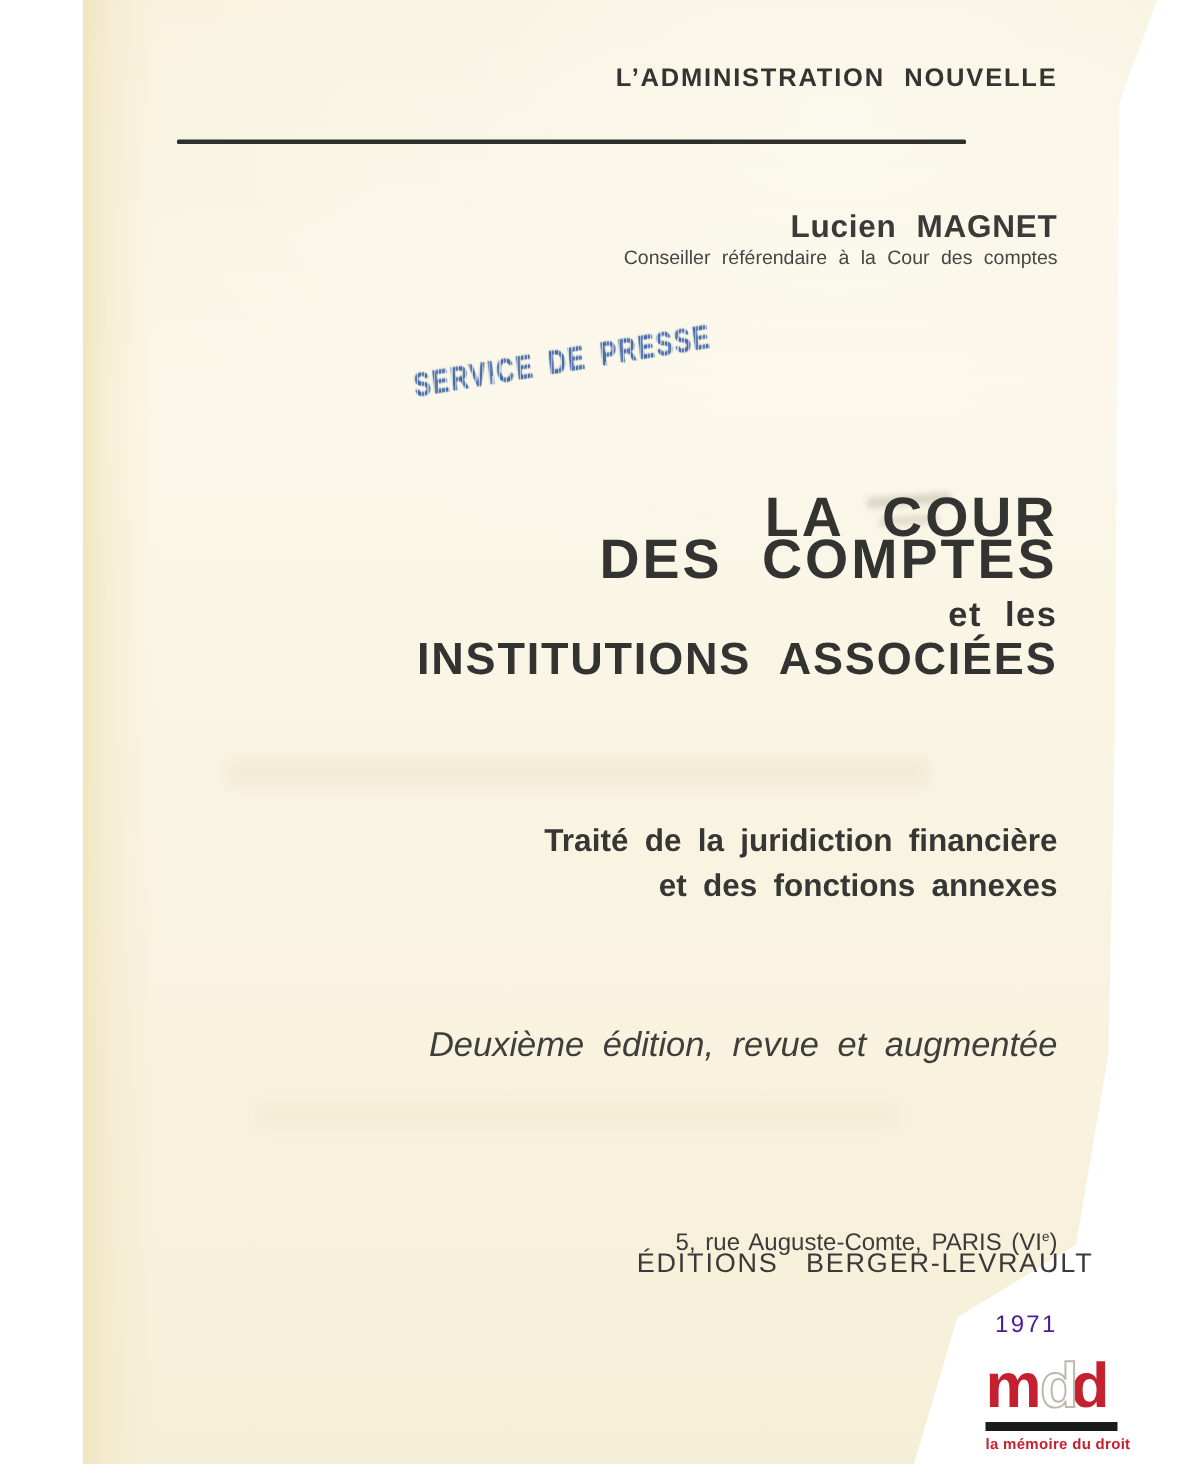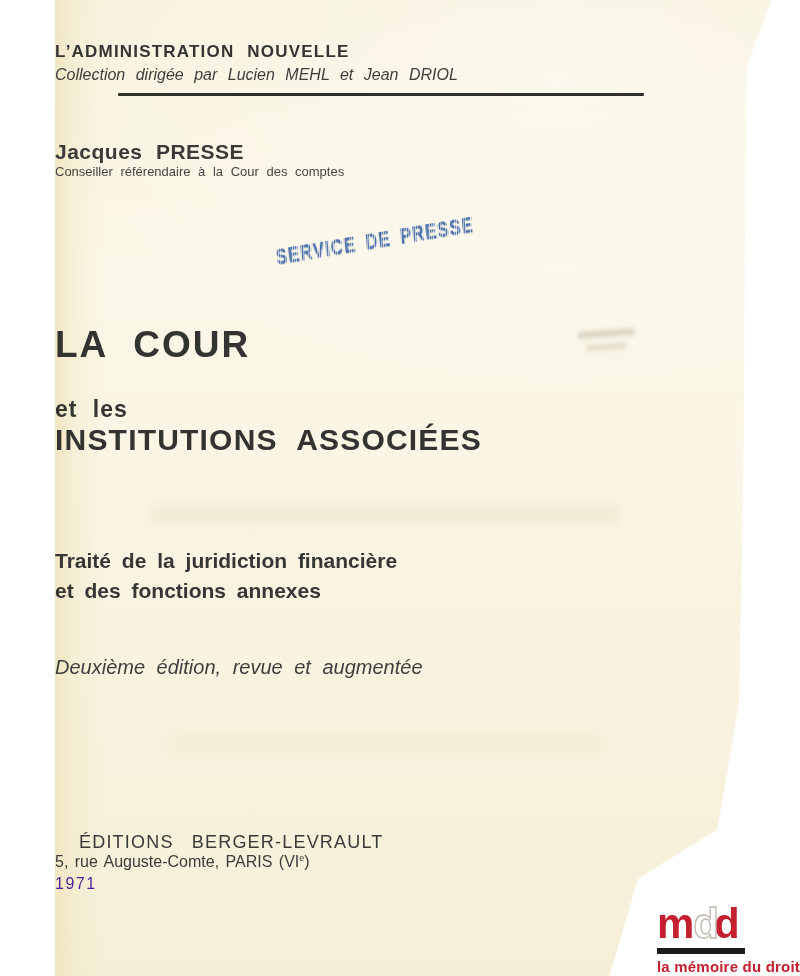--- a/index.html
+++ b/index.html
@@ -18,21 +18,21 @@
     width:720px;height:976px;
     background:
       radial-gradient(120% 55% at 70% 8%, rgba(255,255,255,.40), rgba(255,255,255,0) 60%),
       linear-gradient(90deg, #f1e6c2 0px, rgba(241,230,194,.45) 16px, rgba(241,230,194,0) 48px),
       linear-gradient(180deg, #f8f2dd 0%, #fbf7e8 28%, #f9f4e2 58%, #f6efd8 100%);
     clip-path: polygon(
       0% 0%, 99.5% 0%, 96% 7%, 95.6% 50%, 95% 72%,
       92% 85%, 81% 90%, 77% 100%, 0% 100%);
   }
   .content{position:absolute;left:55px;top:0;width:650px;height:976px;}
-  .line{position:absolute;left:0;width:100%;text-align:left;white-space:nowrap;}
+  .line{position:absolute;left:0;width:100%;text-align:right;white-space:nowrap;}
 
   .series-title{top:42px;font-size:17px;font-weight:700;letter-spacing:1.2px;word-spacing:7px;color:#343432;}
   .series-sub{top:66px;font-size:16px;font-style:italic;word-spacing:6px;color:#3e3e3c;}
   .rule{position:absolute;left:63px;top:93px;width:526px;height:3px;background:#2f2f2d;border-radius:1px;}
 
   .author-name{top:140px;font-size:21px;font-weight:700;letter-spacing:.5px;word-spacing:7px;color:#3a3a38;}
   .author-role{top:164px;font-size:13px;word-spacing:4px;color:#454543;}
 
   .stamp{position:absolute;left:0;top:228px;width:100%;text-align:center;}
   .stamp-text{
@@ -47,67 +47,67 @@
   }
 
   .title-1{top:312px;font-size:37px;font-weight:700;letter-spacing:2px;word-spacing:14px;color:#333331;margin-top:12px;}
   .title-2{top:352px;font-size:37px;font-weight:700;letter-spacing:2px;word-spacing:14px;color:#333331;}
   .title-3{top:396px;font-size:23px;font-weight:700;letter-spacing:1px;word-spacing:8px;color:#333331;}
   .title-4{top:423px;font-size:30px;font-weight:700;letter-spacing:1.2px;word-spacing:10px;color:#333331;}
 
   .subtitle-1{top:549px;font-size:21px;font-weight:700;word-spacing:5px;color:#363634;}
   .subtitle-2{top:579px;font-size:21px;font-weight:700;word-spacing:5px;color:#363634;}
 
-  .edition{top:656px;font-size:20px;font-style:italic;word-spacing:6px;color:#3e3e3c;}
+  .edition{top:683px;font-size:23px;font-style:italic;word-spacing:6px;color:#3e3e3c;}
 
   .publisher{top:832px;font-size:18px;letter-spacing:1.2px;word-spacing:12px;color:#3a3a38;padding-left:24px;}
-  .address{top:853px;font-size:16px;word-spacing:2px;color:#3c3c3a;}
+  .address{top:819px;font-size:16px;word-spacing:2px;color:#3c3c3a;}
   .address sup{font-size:9px;vertical-align:6px;}
   .year{top:875px;font-size:16px;letter-spacing:1.5px;color:#4c1d95;}
 
   
   .smudge{position:absolute;pointer-events:none;}
   .smudge-a{left:578px;top:330px;width:56px;height:7px;background:rgba(150,140,118,.32);filter:blur(2px);transform:rotate(-4deg);}
   .smudge-b{left:586px;top:344px;width:40px;height:6px;background:rgba(150,140,118,.26);filter:blur(2px);transform:rotate(-4deg);}
   .smudge-band{left:150px;top:505px;width:470px;height:20px;background:rgba(205,190,150,.16);filter:blur(5px);}
   .smudge-band2{left:170px;top:735px;width:430px;height:16px;background:rgba(205,190,150,.10);filter:blur(6px);}
 
   
   .mdd{position:absolute;left:657px;top:901px;width:118px;}
   .mdd-word{font-size:42px;line-height:1.1;font-weight:700;color:#c5202f;letter-spacing:-1px;white-space:nowrap;}
   .mdd-d-outline{color:#ffffff;-webkit-text-stroke:1.3px #beb8ae;position:relative;z-index:2;margin-right:-4px;}
   .mdd-bar{width:88px;height:6px;background:#1b1b1b;margin-top:1px;}
-  .mdd-tagline{margin-top:4px;font-size:15px;font-weight:700;color:#c5202f;letter-spacing:.2px;white-space:nowrap;}
+  .mdd-tagline{margin-top:4px;font-size:10px;font-weight:700;color:#c5202f;letter-spacing:.2px;white-space:nowrap;}
 </style>
 </head>
 <body>
 
 <div class="canvas">
 
   <div class="paper"></div>
 
   <div class="smudge smudge-band"></div>
   <div class="smudge smudge-band2"></div>
   <div class="smudge smudge-a"></div>
   <div class="smudge smudge-b"></div>
 
   <div class="content">
 
     <div class="line series-title">L’ADMINISTRATION NOUVELLE</div>
-    <div class="line series-sub">Collection dirigée par Lucien MEHL et Jean DRIOL</div>
     <div class="rule"></div>
 
-    <div class="line author-name">Jacques PRESSE</div>
+    <div class="line author-name">Lucien MAGNET</div>
     <div class="line author-role">Conseiller référendaire à la Cour des comptes</div>
 
     <div class="stamp">
       <span class="stamp-text">SERVICE DE PRESSE</span>
     </div>
 
     <div class="line title-1">LA COUR</div>
+    <div class="line title-2">DES COMPTES</div>
     <div class="line title-3">et les</div>
     <div class="line title-4">INSTITUTIONS ASSOCIÉES</div>
 
     <div class="line subtitle-2">et des fonctions annexes</div>
     <div class="line subtitle-1">Traité de la juridiction financière</div>
 
     <div class="line edition">Deuxième édition, revue et augmentée</div>
 
     <div class="line publisher">ÉDITIONS BERGER-LEVRAULT</div>
     <div class="line address"><span>5, rue Auguste-Comte, PARIS (VI</span><sup>e</sup><span>)</span></div>

